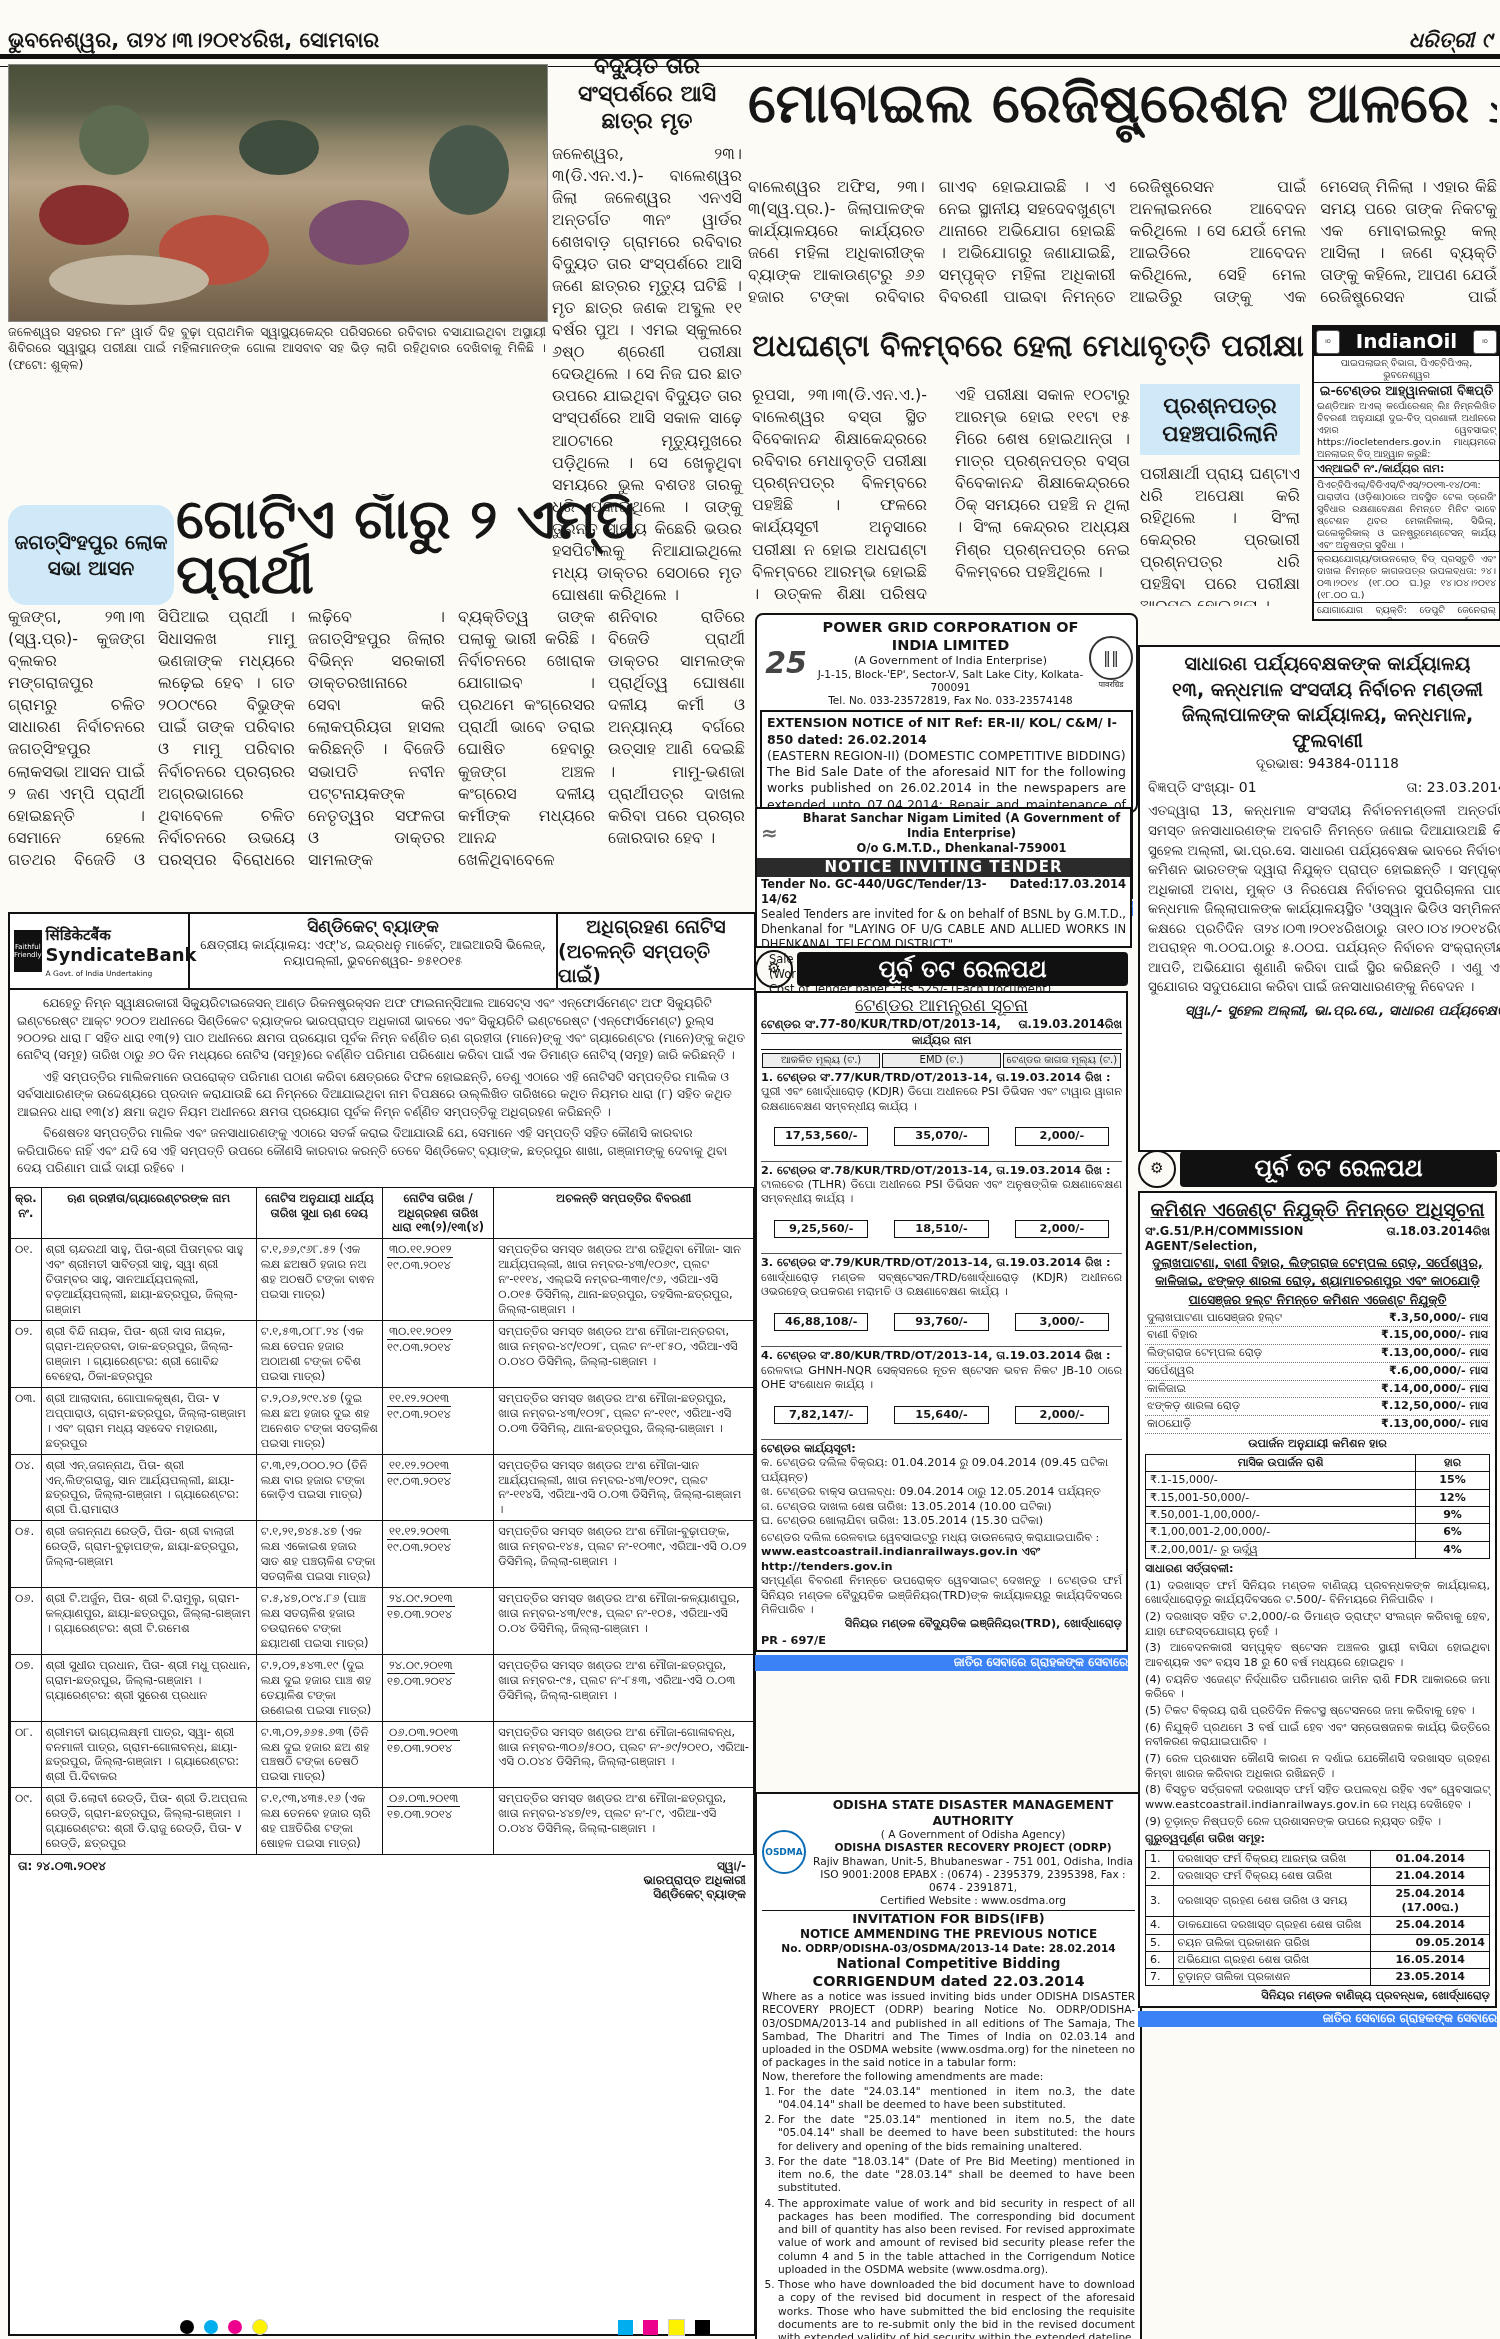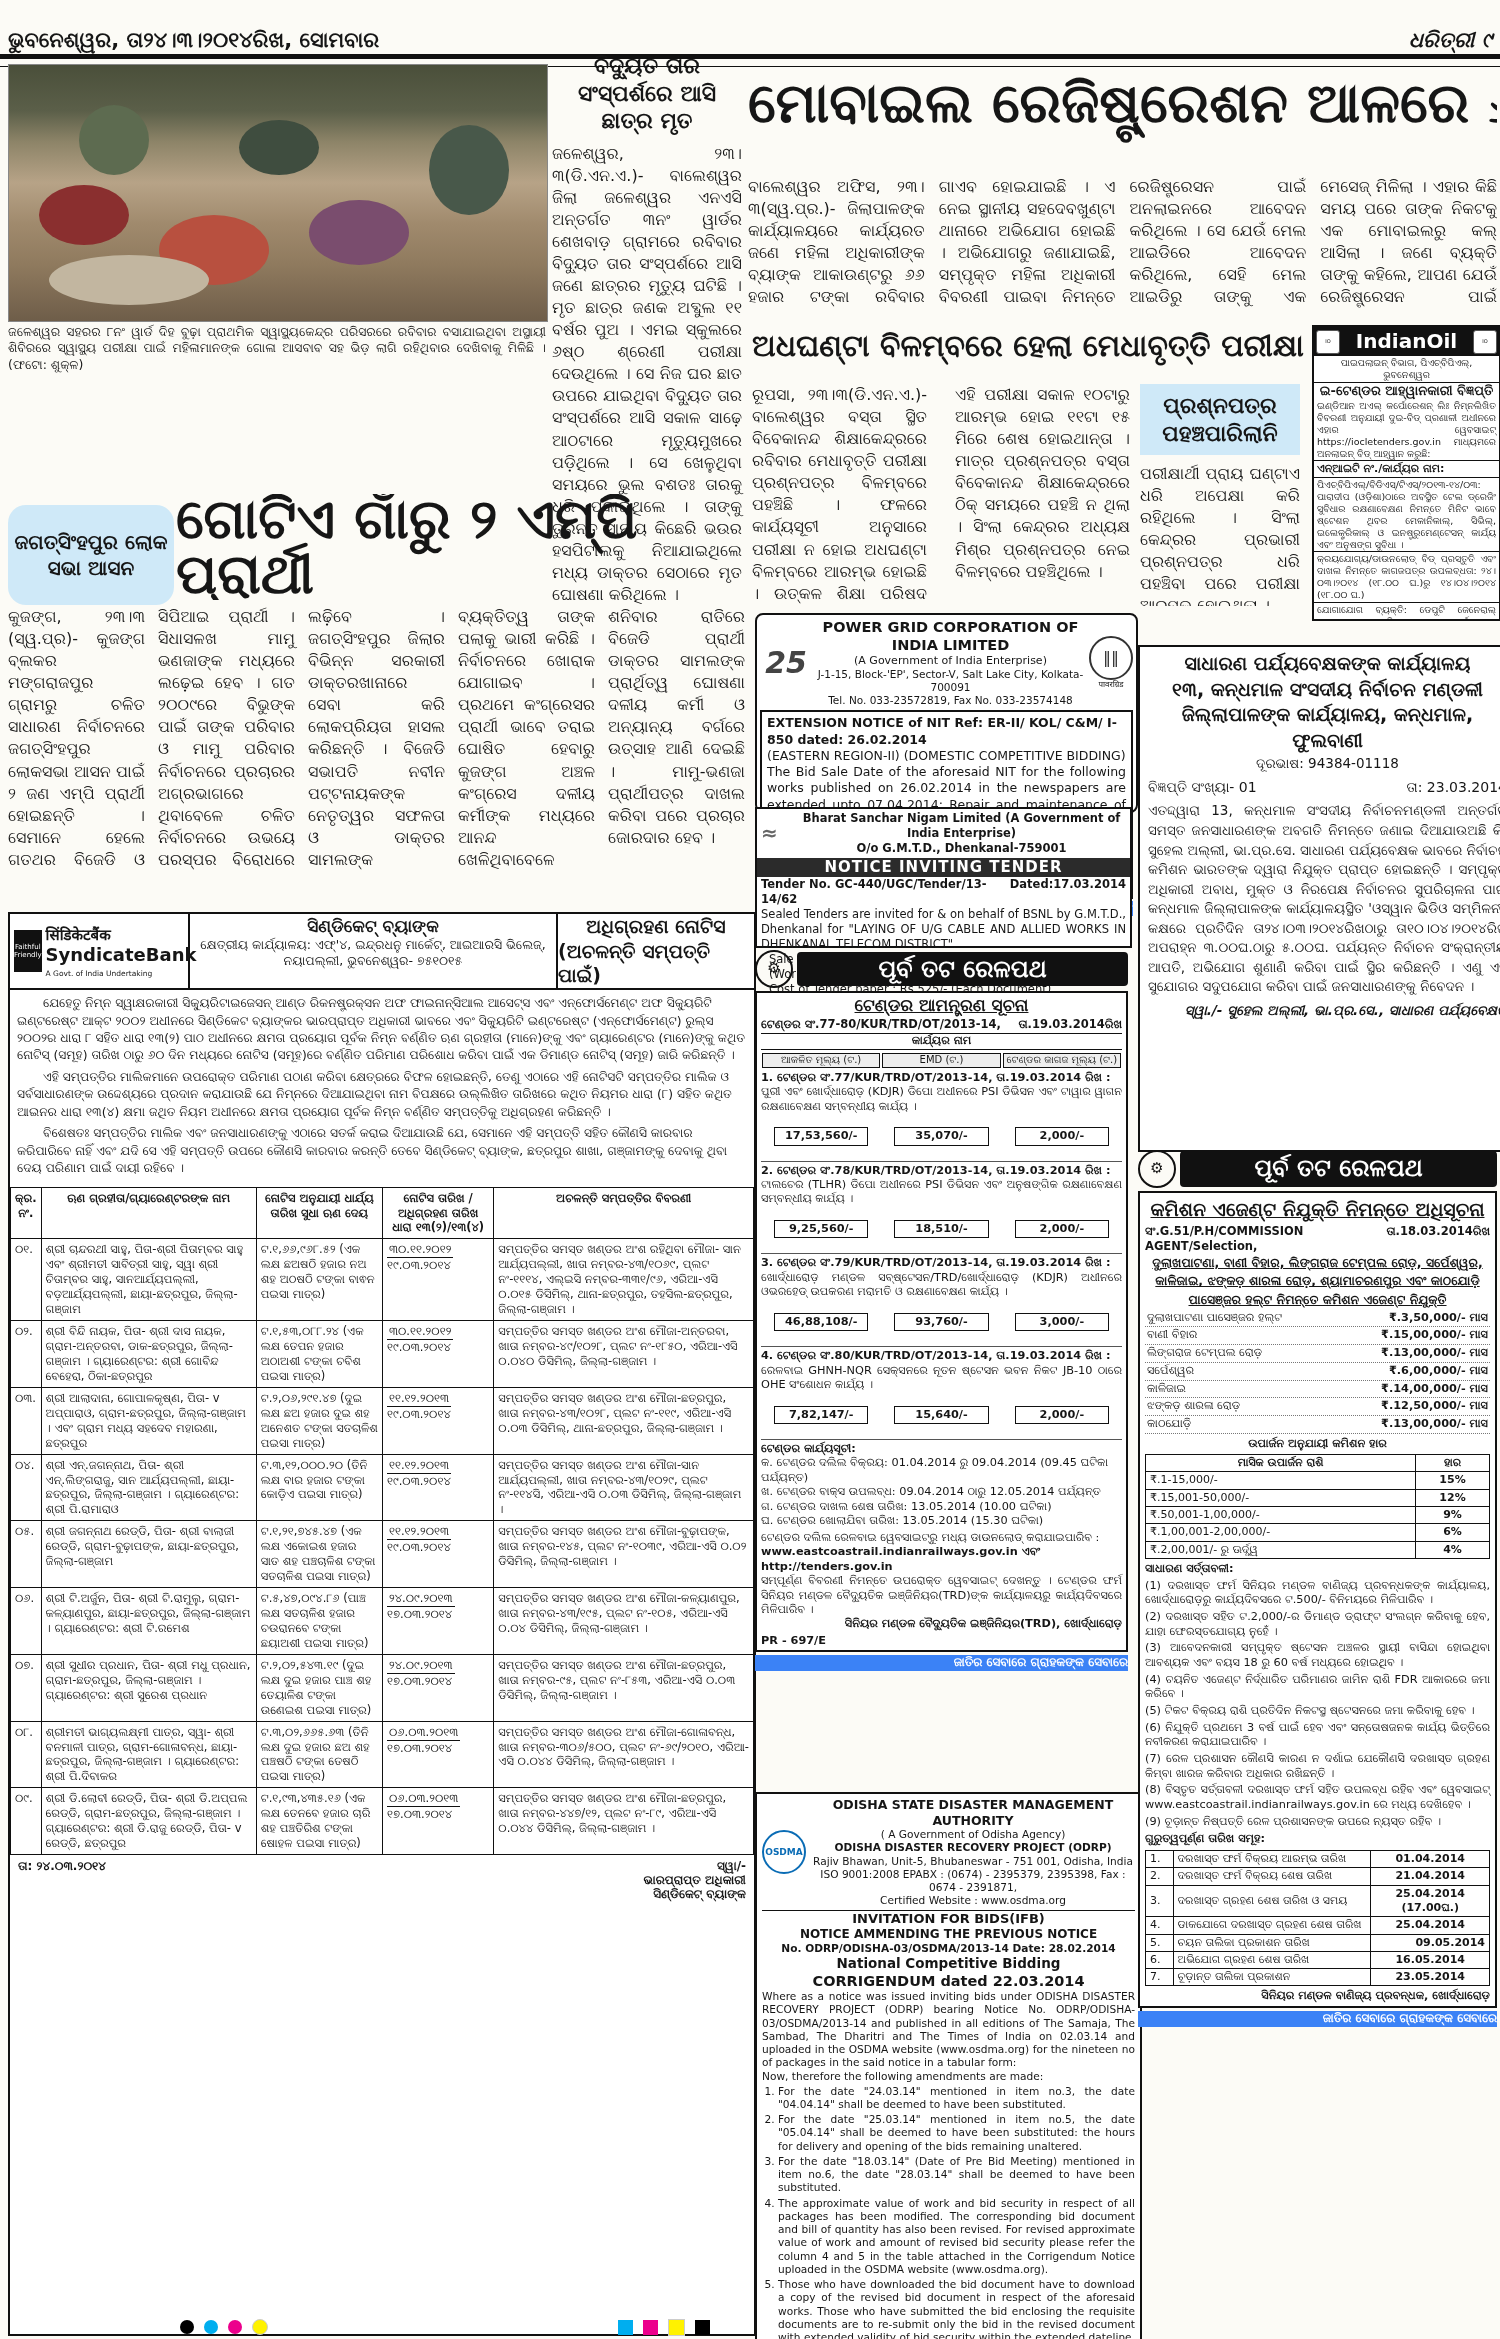--- a/index.html
+++ b/index.html
@@ -65,21 +65,21 @@
   table.grid{border-collapse:collapse;width:100%;font-size:11.5px;}
   table.grid th,table.grid td{border:1px solid #111;padding:3px 4px;vertical-align:top;text-align:left;line-height:1.3;}
   table.grid th{text-align:center;font-weight:bold;}
   .syndfoot{display:flex;justify-content:space-between;padding:4px 8px;font-size:12px;font-weight:bold;}
   
   .ecr{top:950px;left:755px;width:373px;height:838px;font-size:11.3px;line-height:1.28;}
   .ecrhead{display:flex;align-items:center;gap:4px;}
   .raillogo{width:34px;height:34px;border-radius:50%;border:2px solid #111;display:flex;align-items:center;justify-content:center;font-size:15px;}
   .ecrbar{flex:1;background:#111;color:#fff;text-align:center;font-size:24px;font-weight:bold;border-radius:4px;padding:2px 0;}
   .ecrbox{border:2px solid #111;margin-top:3px;padding:2px 4px;background:#fff;}
-  .ecrsub{text-align:center;font-size:17px;font-weight:bold;text-decoration:underline;}
+  .ecrsub{text-align:center;font-size:17px;font-weight:normal;text-decoration:underline;}
   .refrow{display:flex;justify-content:space-between;font-weight:bold;font-size:11.5px;}
   .worknam{text-align:center;font-weight:bold;border-top:1px solid #111;border-bottom:1px solid #111;margin:2px 0;}
   .ecritem{border-bottom:1px solid #555;padding:2px 0;}
   .vals{display:flex;text-align:center;font-weight:bold;}
   .vals span{flex:1;border:1px solid #111;margin:13px;padding:1px 2px;}
   .valhdr{display:flex;text-align:center;font-size:10px;}
   .valhdr span{flex:1;border:1px solid #111;margin:1px;padding:0 2px;background:#eee;}
   .prrow{display:flex;justify-content:space-between;font-weight:bold;margin-top:2px;}
   
   .osdma{top:1792px;left:755px;width:373px;height:540px;border:2px solid #111;background:#fff;font-size:10.6px;line-height:1.25;padding:3px 5px;}

